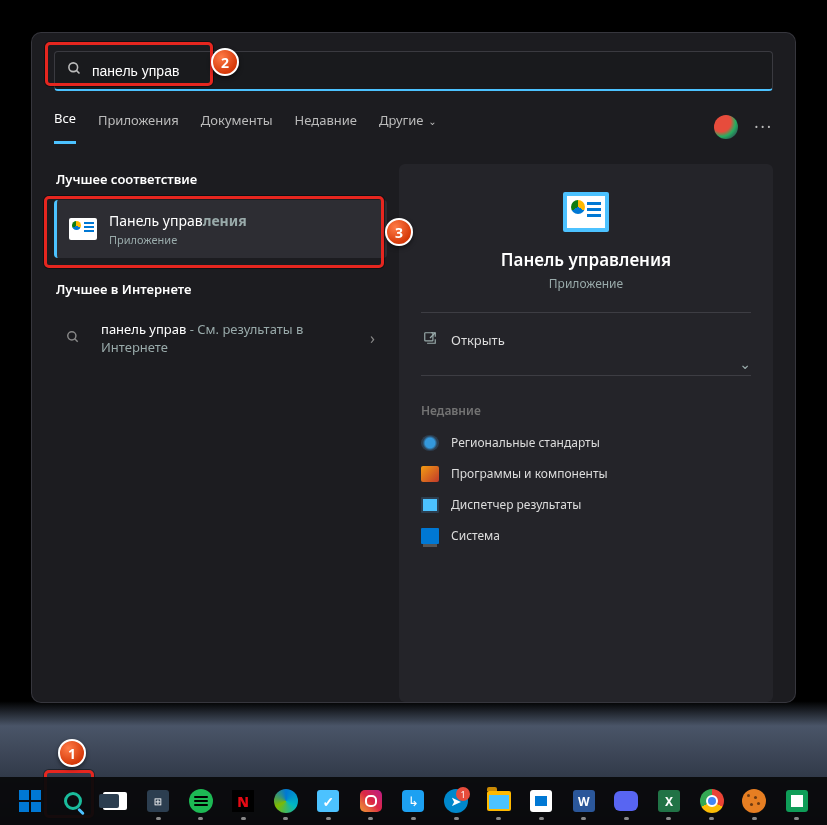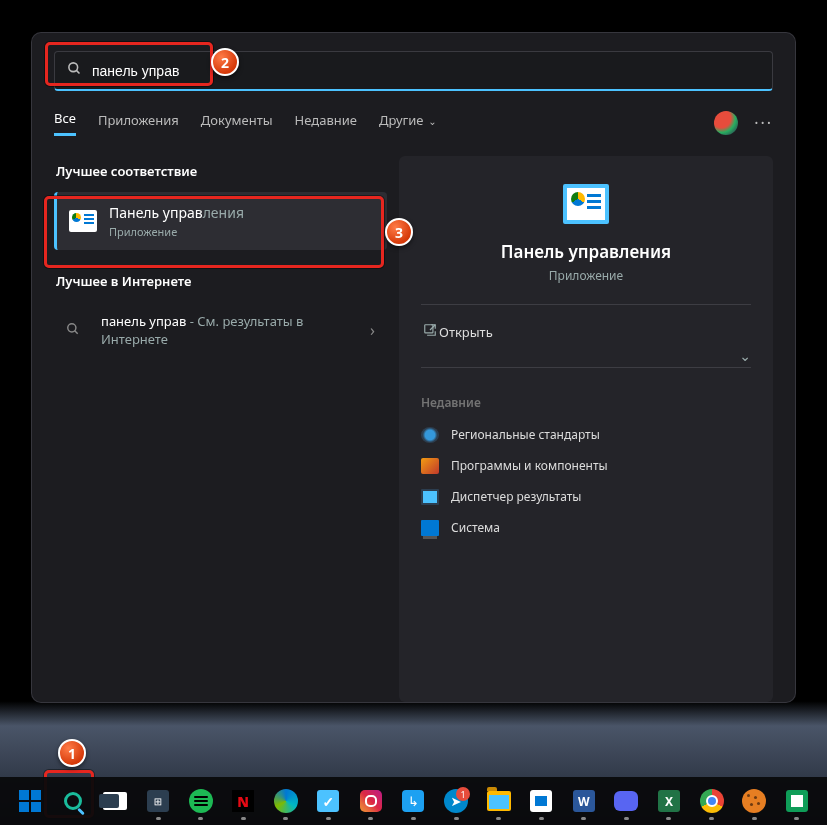--- a/index.html
+++ b/index.html
@@ -43,21 +43,21 @@
     font-size: 14px;
   }
   .tabs-row {
     display: flex;
     align-items: center;
     margin: 18px 22px 0 22px;
     gap: 22px;
     font-size: 13px;
     color: #bbb;
   }
-  .tab { cursor: pointer; padding-bottom: 6px; }
+  .tab { cursor: pointer; padding-bottom: 14px; }
   .tab.active { color: #fff; border-bottom: 3px solid #4cc2ff; }
   .tab .chev { font-size: 10px; margin-left: 2px; }
   .tabs-right { margin-left: auto; display: flex; align-items: center; gap: 16px; }
   .avatar {
     width: 24px; height: 24px; border-radius: 50%;
     background: radial-gradient(circle at 30% 30%, #e74c3c 40%, #27ae60 60%, #2c3e50 90%);
   }
   .more { color: #bbb; font-size: 16px; letter-spacing: 2px; cursor: pointer; }
 
   .body { display: flex; flex: 1; margin-top: 20px; overflow: hidden; }
@@ -88,21 +88,21 @@
     background: conic-gradient(#ffb900 0 120deg, #0078d4 120deg 240deg, #107c10 240deg 360deg);
   }
   .result .icon::after {
     content: ""; position: absolute; right: 3px; top: 4px;
     width: 10px; height: 2px; background: #0078d4;
     box-shadow: 0 4px 0 #0078d4, 0 8px 0 #0078d4;
   }
   .result .text { display: flex; flex-direction: column; }
   .result .title { font-size: 14px; }
   .result .title .match { color: #fff; }
-  .result .title .rest { color: #9aa; }
+  .result .title .rest { color: #9aa; font-weight: bold; }
   .result .sub { font-size: 11px; color: #9aa; margin-top: 2px; }
 
   .web-item {
     display: flex; align-items: center;
     padding: 10px 12px;
     gap: 21px;
     font-size: 13px;
     color: #ccc;
     cursor: pointer;
     border-radius: 4px;
@@ -135,21 +135,21 @@
   }
   .detail-icon::after {
     content: ""; position: absolute; right: 4px; top: 6px;
     width: 14px; height: 3px; background: #0078d4;
     box-shadow: 0 6px 0 #0078d4, 0 12px 0 #0078d4;
   }
   .detail-title { font-size: 17px; font-weight: 600; margin-top: 16px; }
   .detail-sub { font-size: 12px; color: #9aa; margin-top: 4px; }
   .divider { height: 1px; background: rgba(120,120,130,0.3); width: 100%; margin: 20px 0 12px; }
   .action-row {
-    width: 100%; display: flex; align-items: center; gap: 0;
+    width: 100%; display: flex; align-items: center; gap: 12px;
     font-size: 13px; color: #ddd; padding: 6px 0; cursor: pointer;
   }
   .action-row .aicon { width: 18px; text-align: center; color: #9aa; }
   .expand { position: absolute; right: 22px; top: 190px; color: #9aa; font-size: 14px; cursor: pointer; }
   .recent-label { align-self: flex-start; font-size: 12px; font-weight: 600; color: #737373; margin: 14px 0 8px; }
   .recent-item {
     width: 100%; display: flex; align-items: center; gap: 12px;
     font-size: 12px; color: #ddd; padding: 7px 0; cursor: pointer;
   }
   .recent-item .ricon { width: 18px; height: 16px; }

